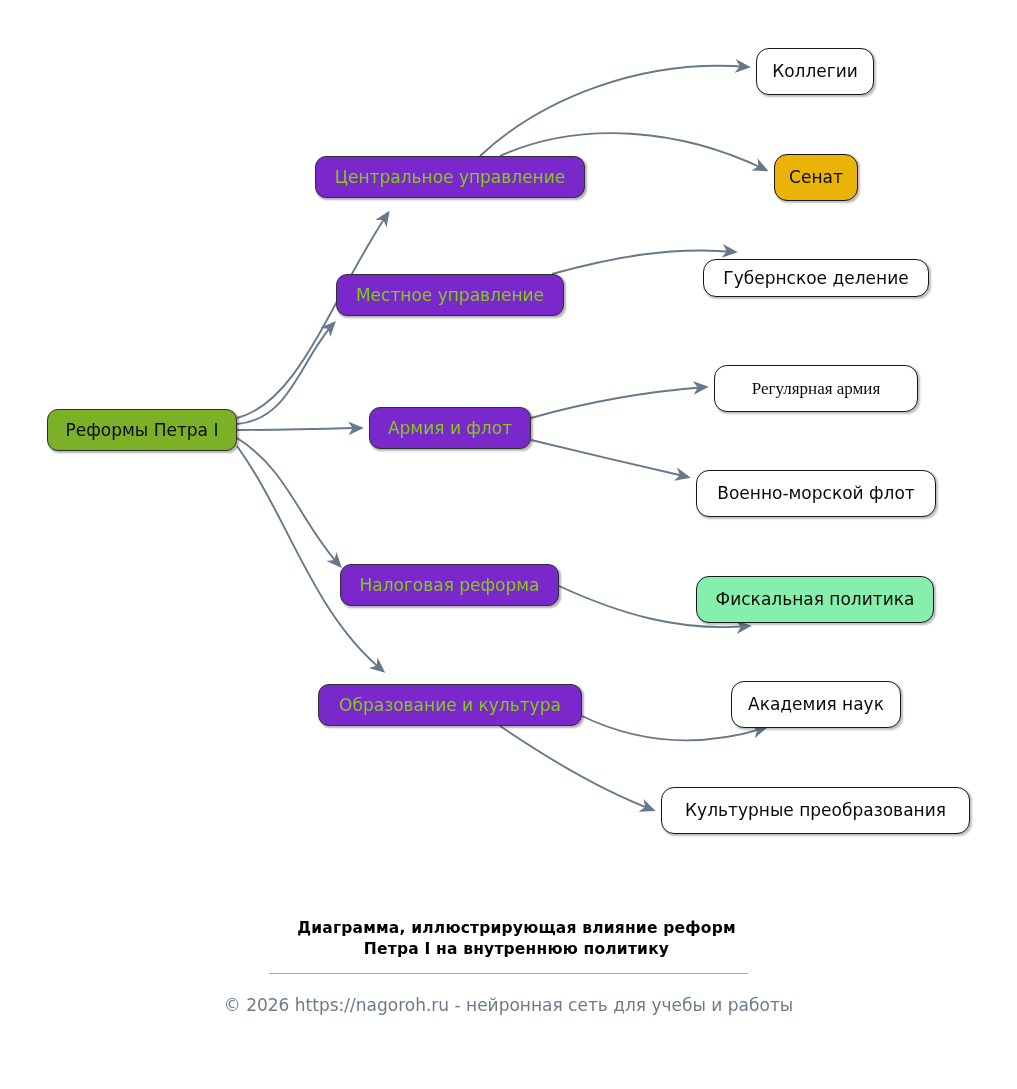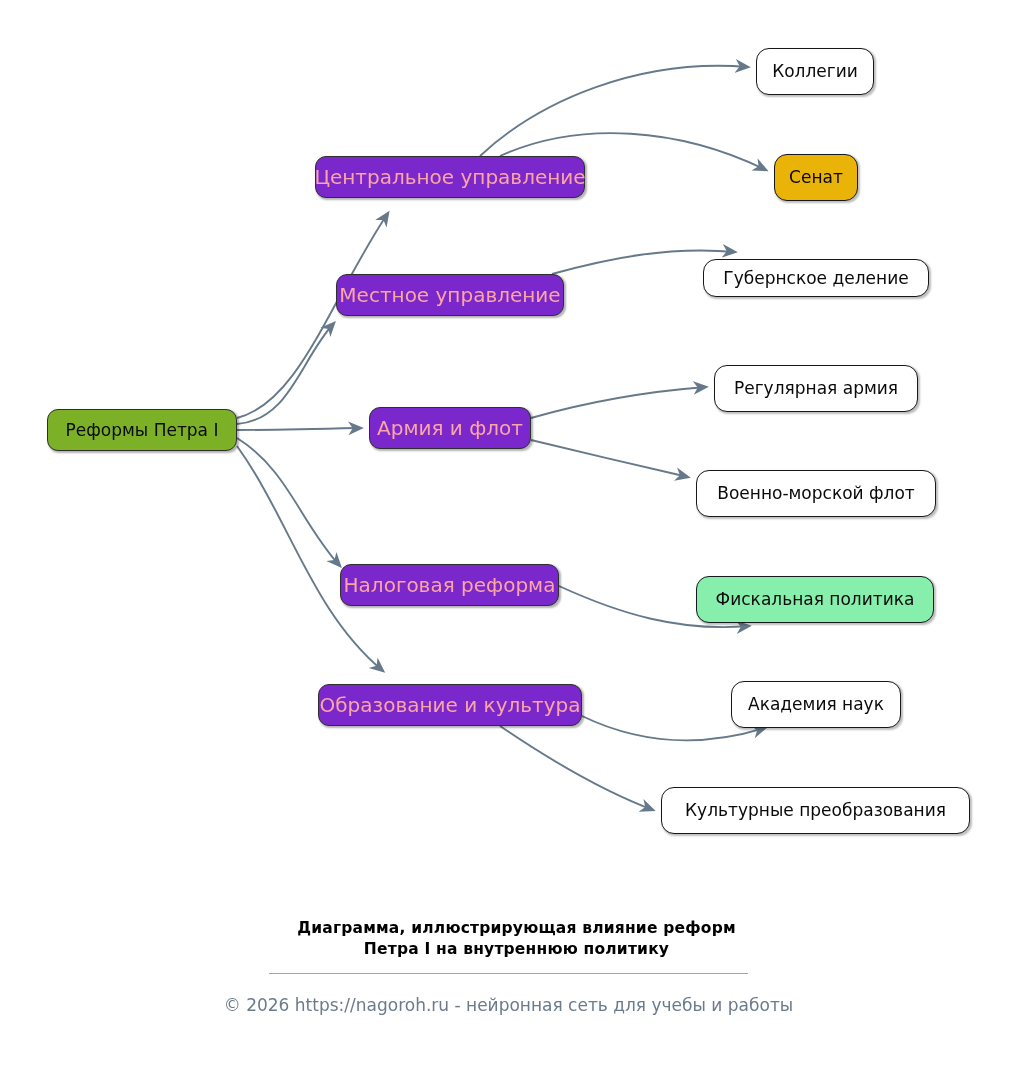--- a/index.html
+++ b/index.html
@@ -44,22 +44,22 @@
   .node-root {
     background: #7cb027;
     border: 1.5px solid #2f2f2f;
     color: #0a0a0a;
     font-size: 17px;
     box-shadow: 1.5px 1.5px 2px rgba(0,0,0,0.30);
   }
   .node-branch {
     background: #7a27cc;
     border: 1.5px solid #2f2f2f;
-    color: #fca5a5;
-    font-size: 20px;
+    color: #84cc16;
+    font-size: 17px;
     box-shadow: 1.5px 1.5px 2px rgba(0,0,0,0.30);
   }
   .node-leaf {
     background: #ffffff;
     border: 1.6px solid #16181c;
     color: #0a0a0a;
     font-size: 17px;
     border-radius: 13px;
     box-shadow: 1.5px 1.5px 2px rgba(0,0,0,0.26);
   }
@@ -131,21 +131,21 @@
       </div>
       <div class="node node-branch" style="left: 336px; top: 274px; width: 228px; height: 42px; background: rgb(122, 39, 204); align-items: center;">
         <span>Местное управление</span>
       </div>
       <div class="node node-leaf" style="left: 703px; top: 259px; width: 226px; height: 38px; background: rgb(255, 255, 255);">
         <span>Губернское деление</span>
       </div>
       <div class="node node-branch" style="left: 369px; top: 407px; width: 162px; height: 42px; background: rgb(122, 39, 204);">
         <span>Армия и флот</span>
       </div>
-      <div class="node node-leaf" style="left: 714px; top: 365px; width: 204px; height: 47px; background: rgb(255, 255, 255);">
+      <div class="node node-leaf" style="left: 714px; top: 365px; width: 204px; height: 47px; background: rgb(255, 255, 255); font-family: Liberation Serif, serif;">
         <span>Регулярная армия</span>
       </div>
       <div class="node node-leaf" style="left: 696px; top: 470px; width: 240px; height: 47px; background: rgb(255, 255, 255);">
         <span>Военно-морской флот</span>
       </div>
       <div class="node node-branch" style="left: 340px; top: 564px; width: 219px; height: 42px; background: rgb(122, 39, 204);">
         <span>Налоговая реформа</span>
       </div>
       <div class="node node-leaf" style="left: 696px; top: 576px; width: 238px; height: 47px; background: #86efac;">
         <span>Фискальная политика</span>

